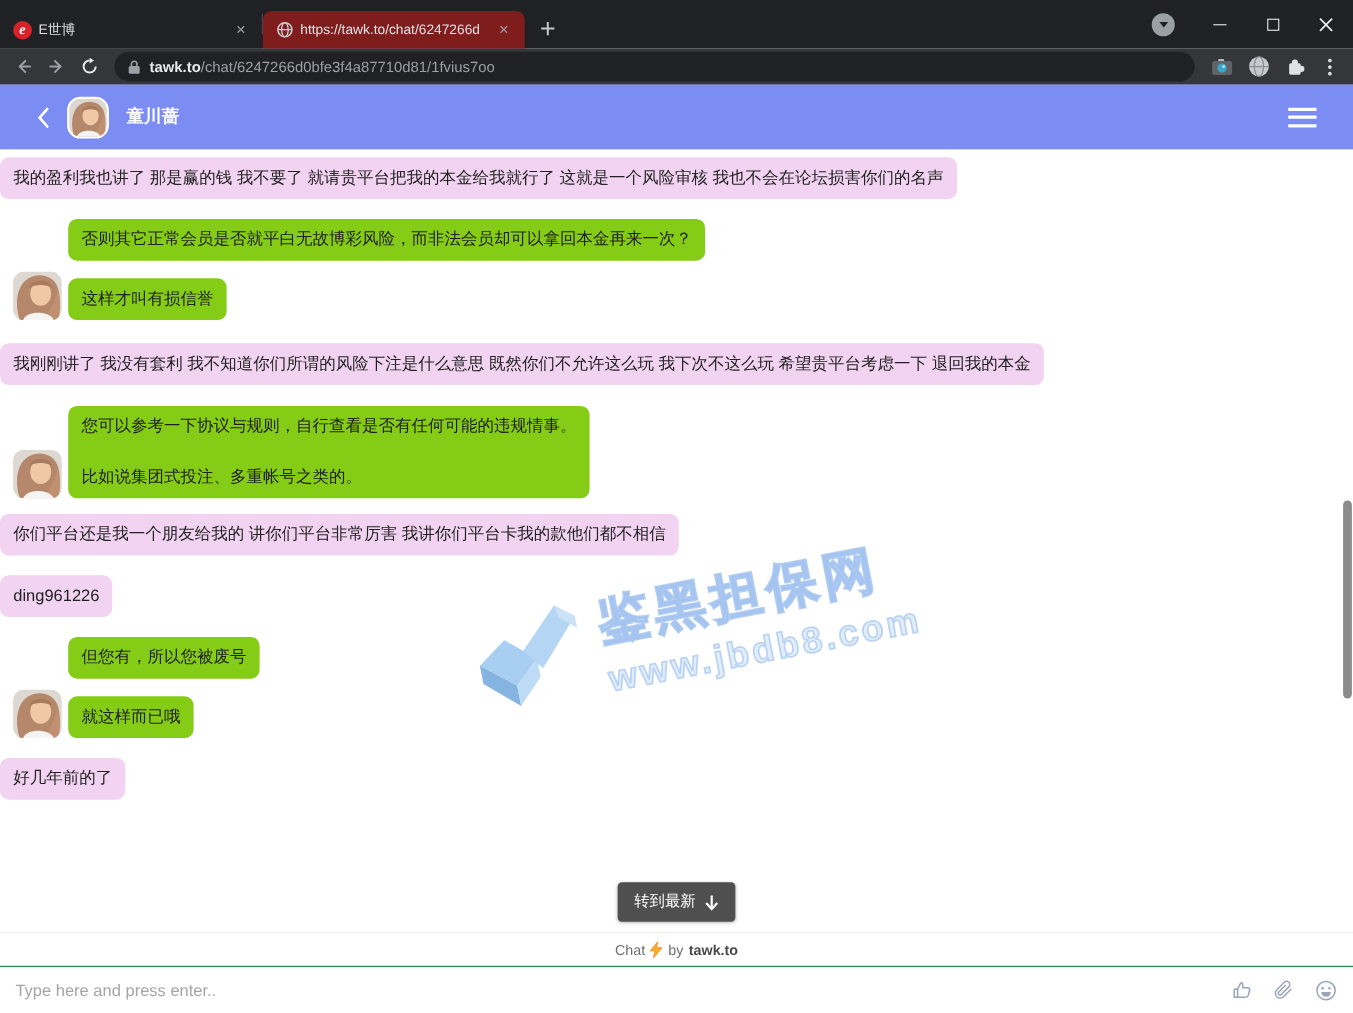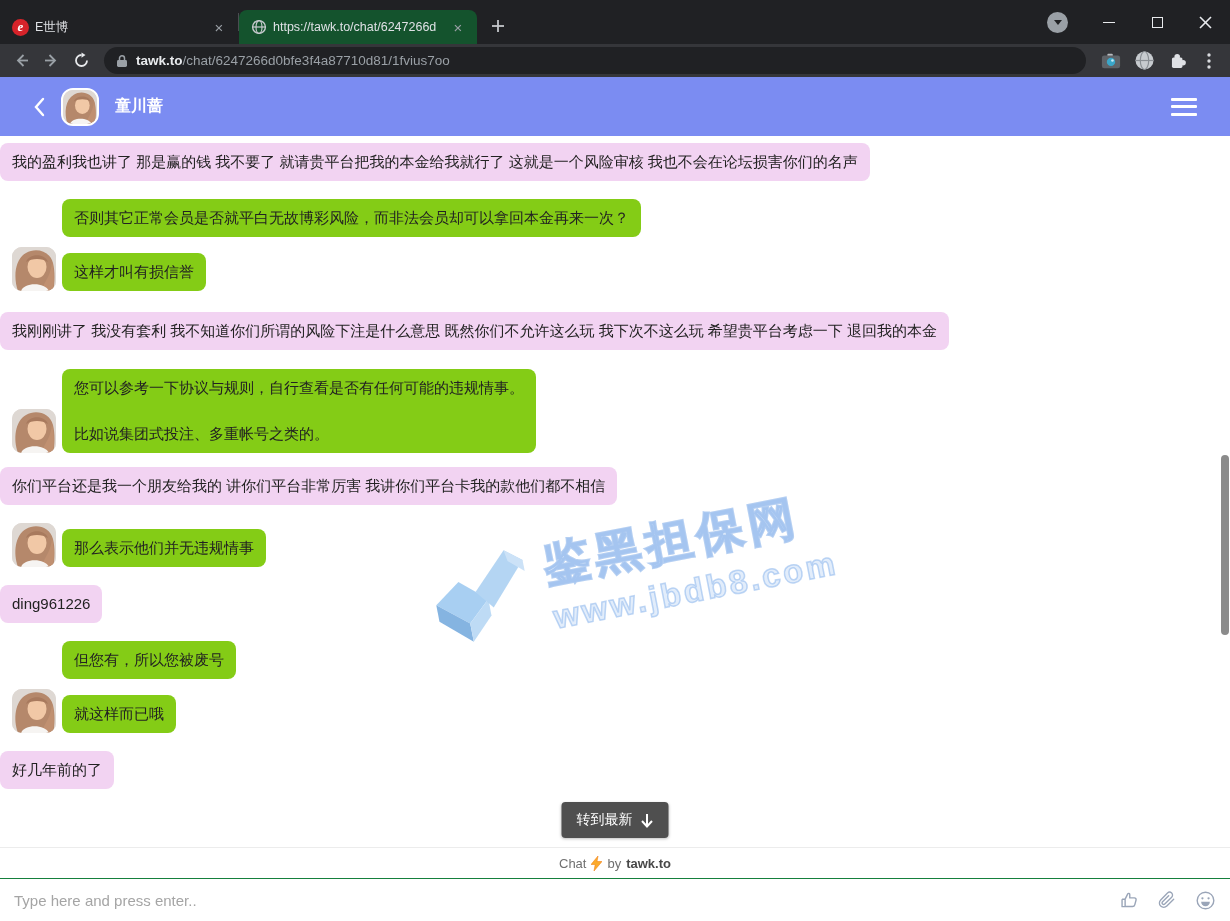--- a/index.html
+++ b/index.html
@@ -3,21 +3,21 @@
 <meta charset="utf-8">
 <style>
   * { margin:0; padding:0; box-sizing:border-box; }
   html,body { width:1230px; height:921px; overflow:hidden; }
   body { font-family:"Liberation Sans","DejaVu Sans",sans-serif; background:#fff; }
 
   
   .tabstrip { height:44px; background:#202124; display:flex; align-items:flex-end; position:relative; }
   .tab { height:34px; display:flex; align-items:center; padding:0 10px 0 12px; width:238px; color:#dfe1e5; font-size:12.5px; cursor:pointer; }
   .tab.inactive { background:#202124; }
-  .tab.active { background:#14532d; border-radius:8px 8px 0 0; }
+  .tab.active { background:#7f1d1d; border-radius:8px 8px 0 0; }
   .tab .tab-title { flex:1; overflow:hidden; white-space:nowrap; margin:0 6px; }
   .tab-close { color:#9aa0a6; font-size:15px; line-height:1; width:18px; height:18px; border-radius:50%; display:flex; align-items:center; justify-content:center; }
   .favicon-e { width:17px; height:17px; border-radius:50%; background:#d6232a; color:#fff; font-style:italic; font-weight:bold; font-size:13px; display:flex; align-items:center; justify-content:center; font-family:"Liberation Serif",serif; flex:0 0 auto; }
   .tab-sep { width:1px; height:18px; background:#4a4d51; align-self:center; }
   .newtab { width:26px; height:26px; margin:0 0 5px 8px; display:flex; align-items:center; justify-content:center; border-radius:50%; }
   .tabstrip-right { position:absolute; right:10px; top:0; height:44px; display:flex; align-items:center; gap:18px; }
   .tab-search { width:21px; height:21px; border-radius:50%; background:#9aa0a6; display:flex; align-items:center; justify-content:center; margin-right:8px; }
   .tab-search .tri { width:0; height:0; border-left:4px solid transparent; border-right:4px solid transparent; border-top:5px solid #202124; margin-top:1px; }
   .winbtn { width:30px; display:flex; align-items:center; justify-content:center; height:30px; }
   .min-glyph { width:12px; height:0; border-top:1.6px solid #e8eaed; display:block; }
@@ -239,26 +239,20 @@
       <div class="bubble agent">
         <div class="para">您可以参考一下协议与规则，自行查看是否有任何可能的违规情事。</div>
         <div class="para">比如说集团式投注、多重帐号之类的。</div>
       </div>
     </div>
 
     <div class="row right" style="margin-top:14px">
       <div class="bubble visitor">你们平台还是我一个朋友给我的 讲你们平台非常厉害 我讲你们平台卡我的款他们都不相信</div>
     </div>
 
-    <div class="row left">
-      <div class="avatar"><svg width="44" height="44" viewBox="0 0 44 44">
-            <use href="#avatar-sym"></use>
-          </svg></div>
-      <div class="bubble agent">那么表示他们并无违规情事</div>
-    </div>
 
     <div class="row right">
       <div class="bubble visitor">ding961226</div>
     </div>
 
     <div class="row left noav">
       <div class="bubble agent">但您有，所以您被废号</div>
     </div>
 
     <div class="row left grp">

